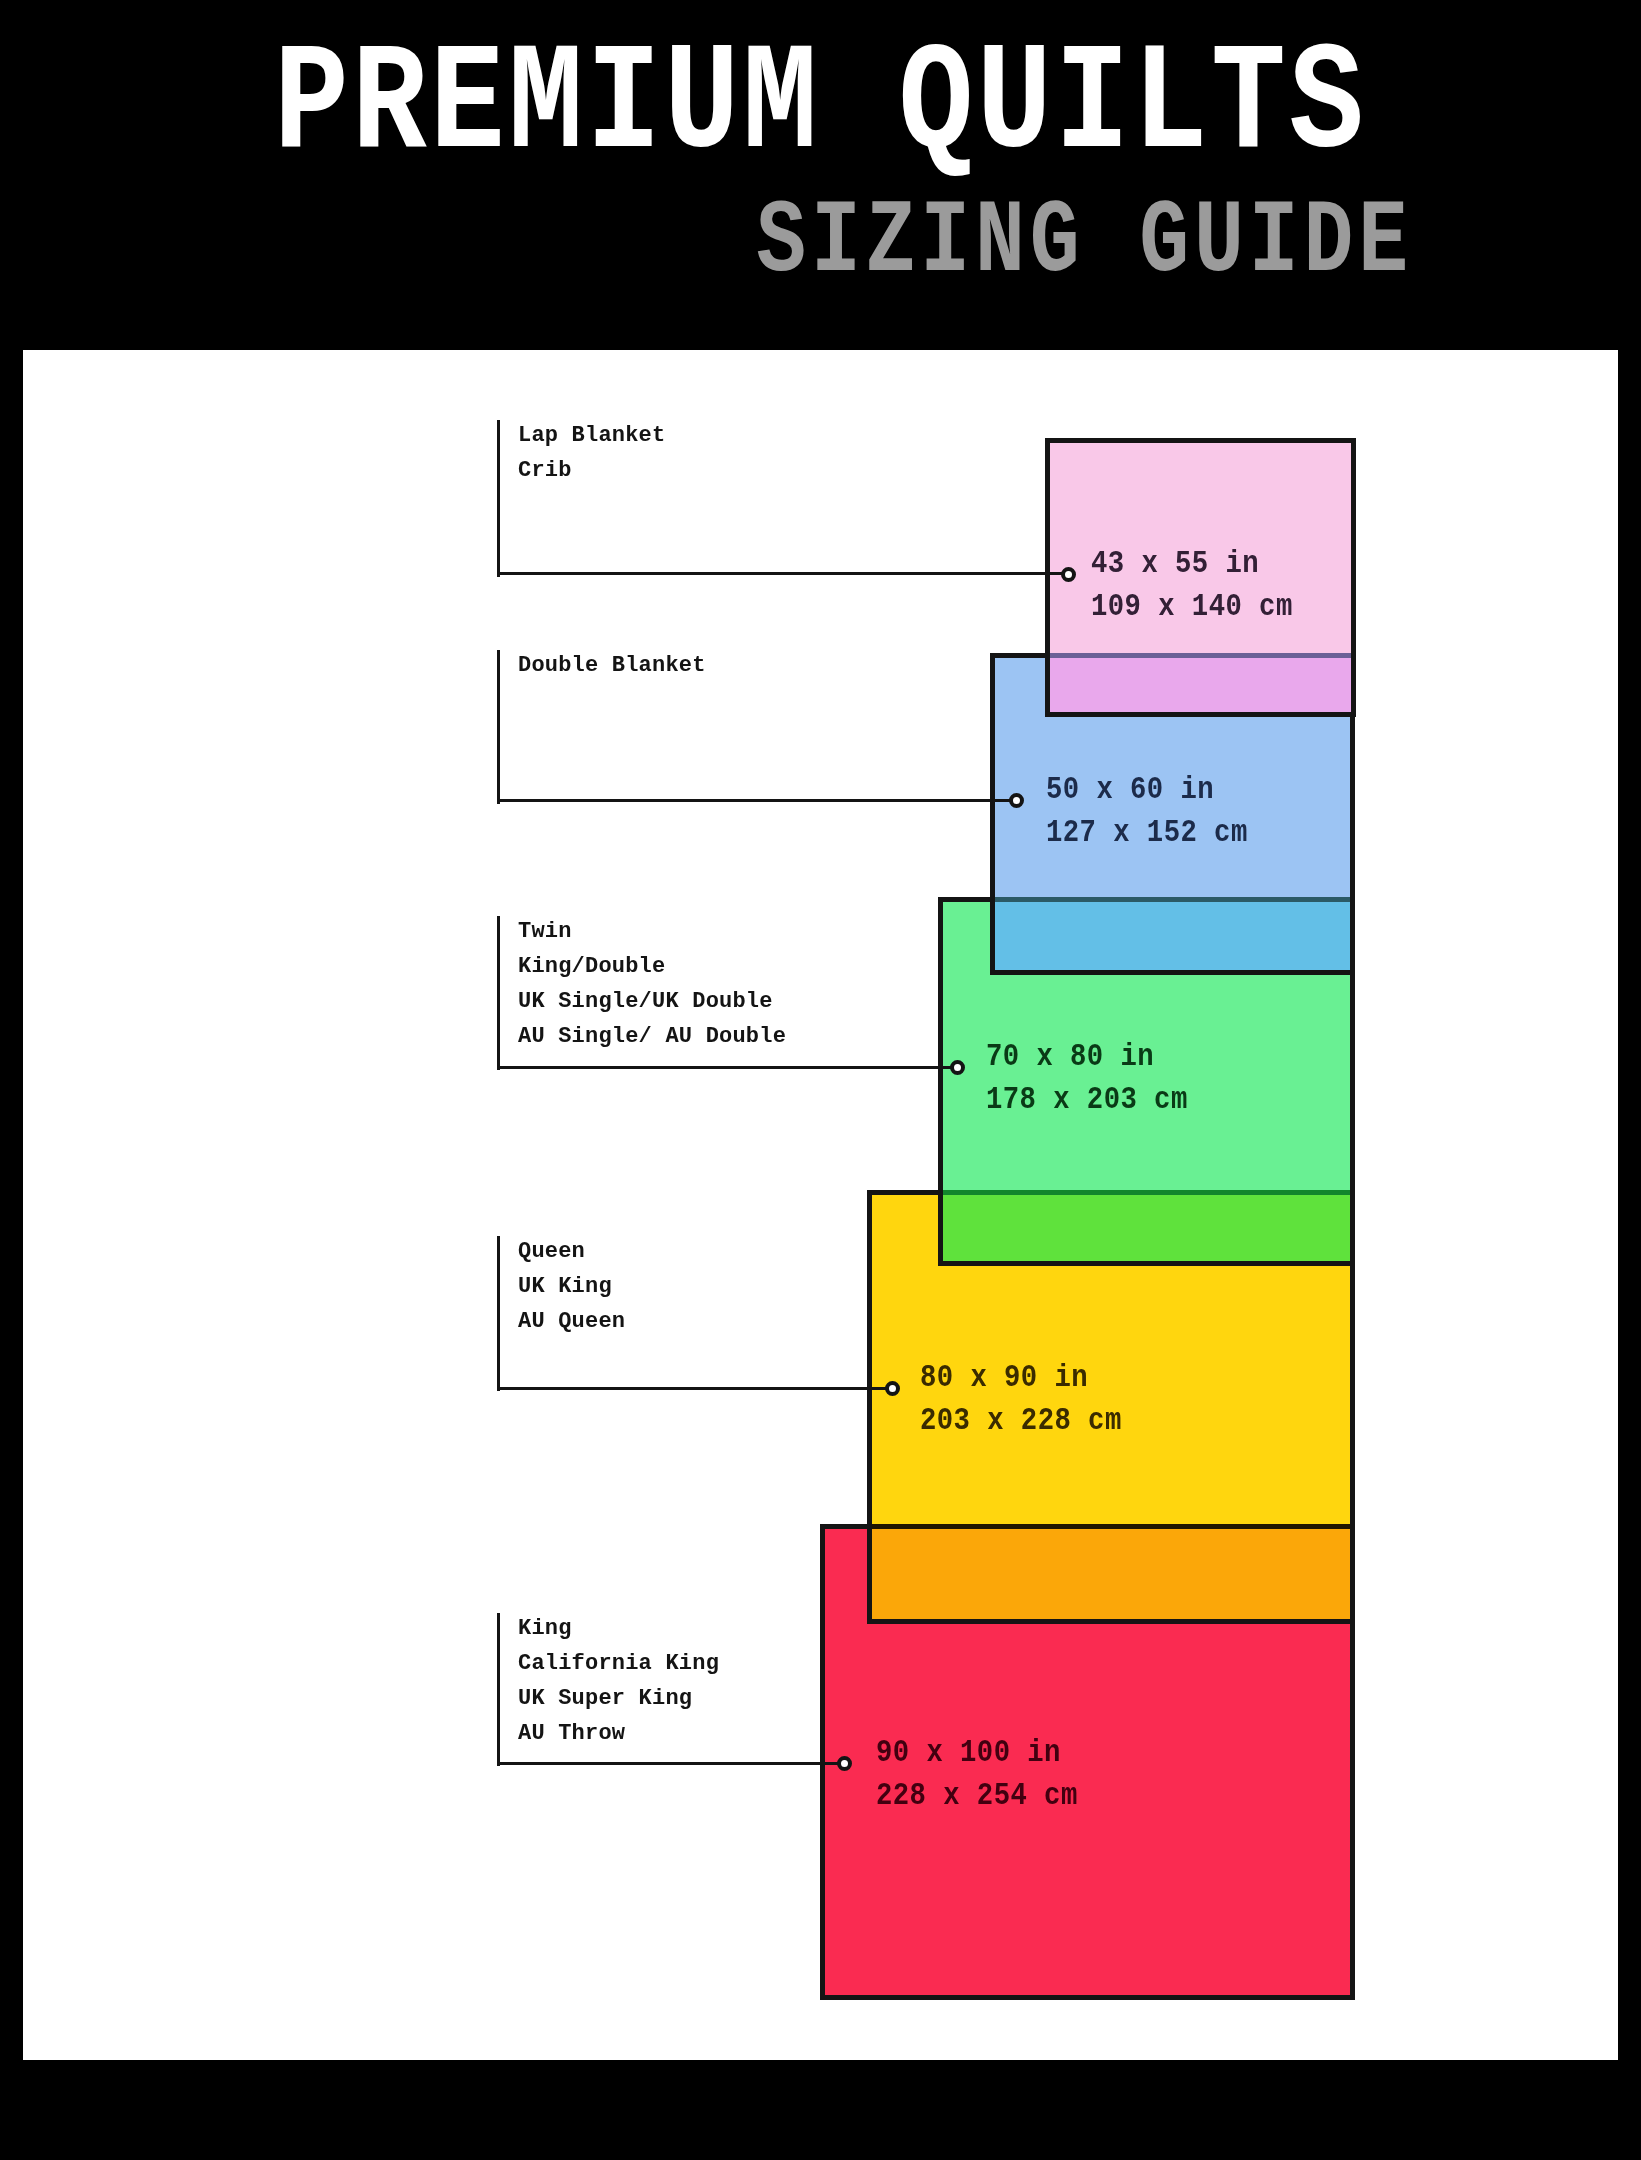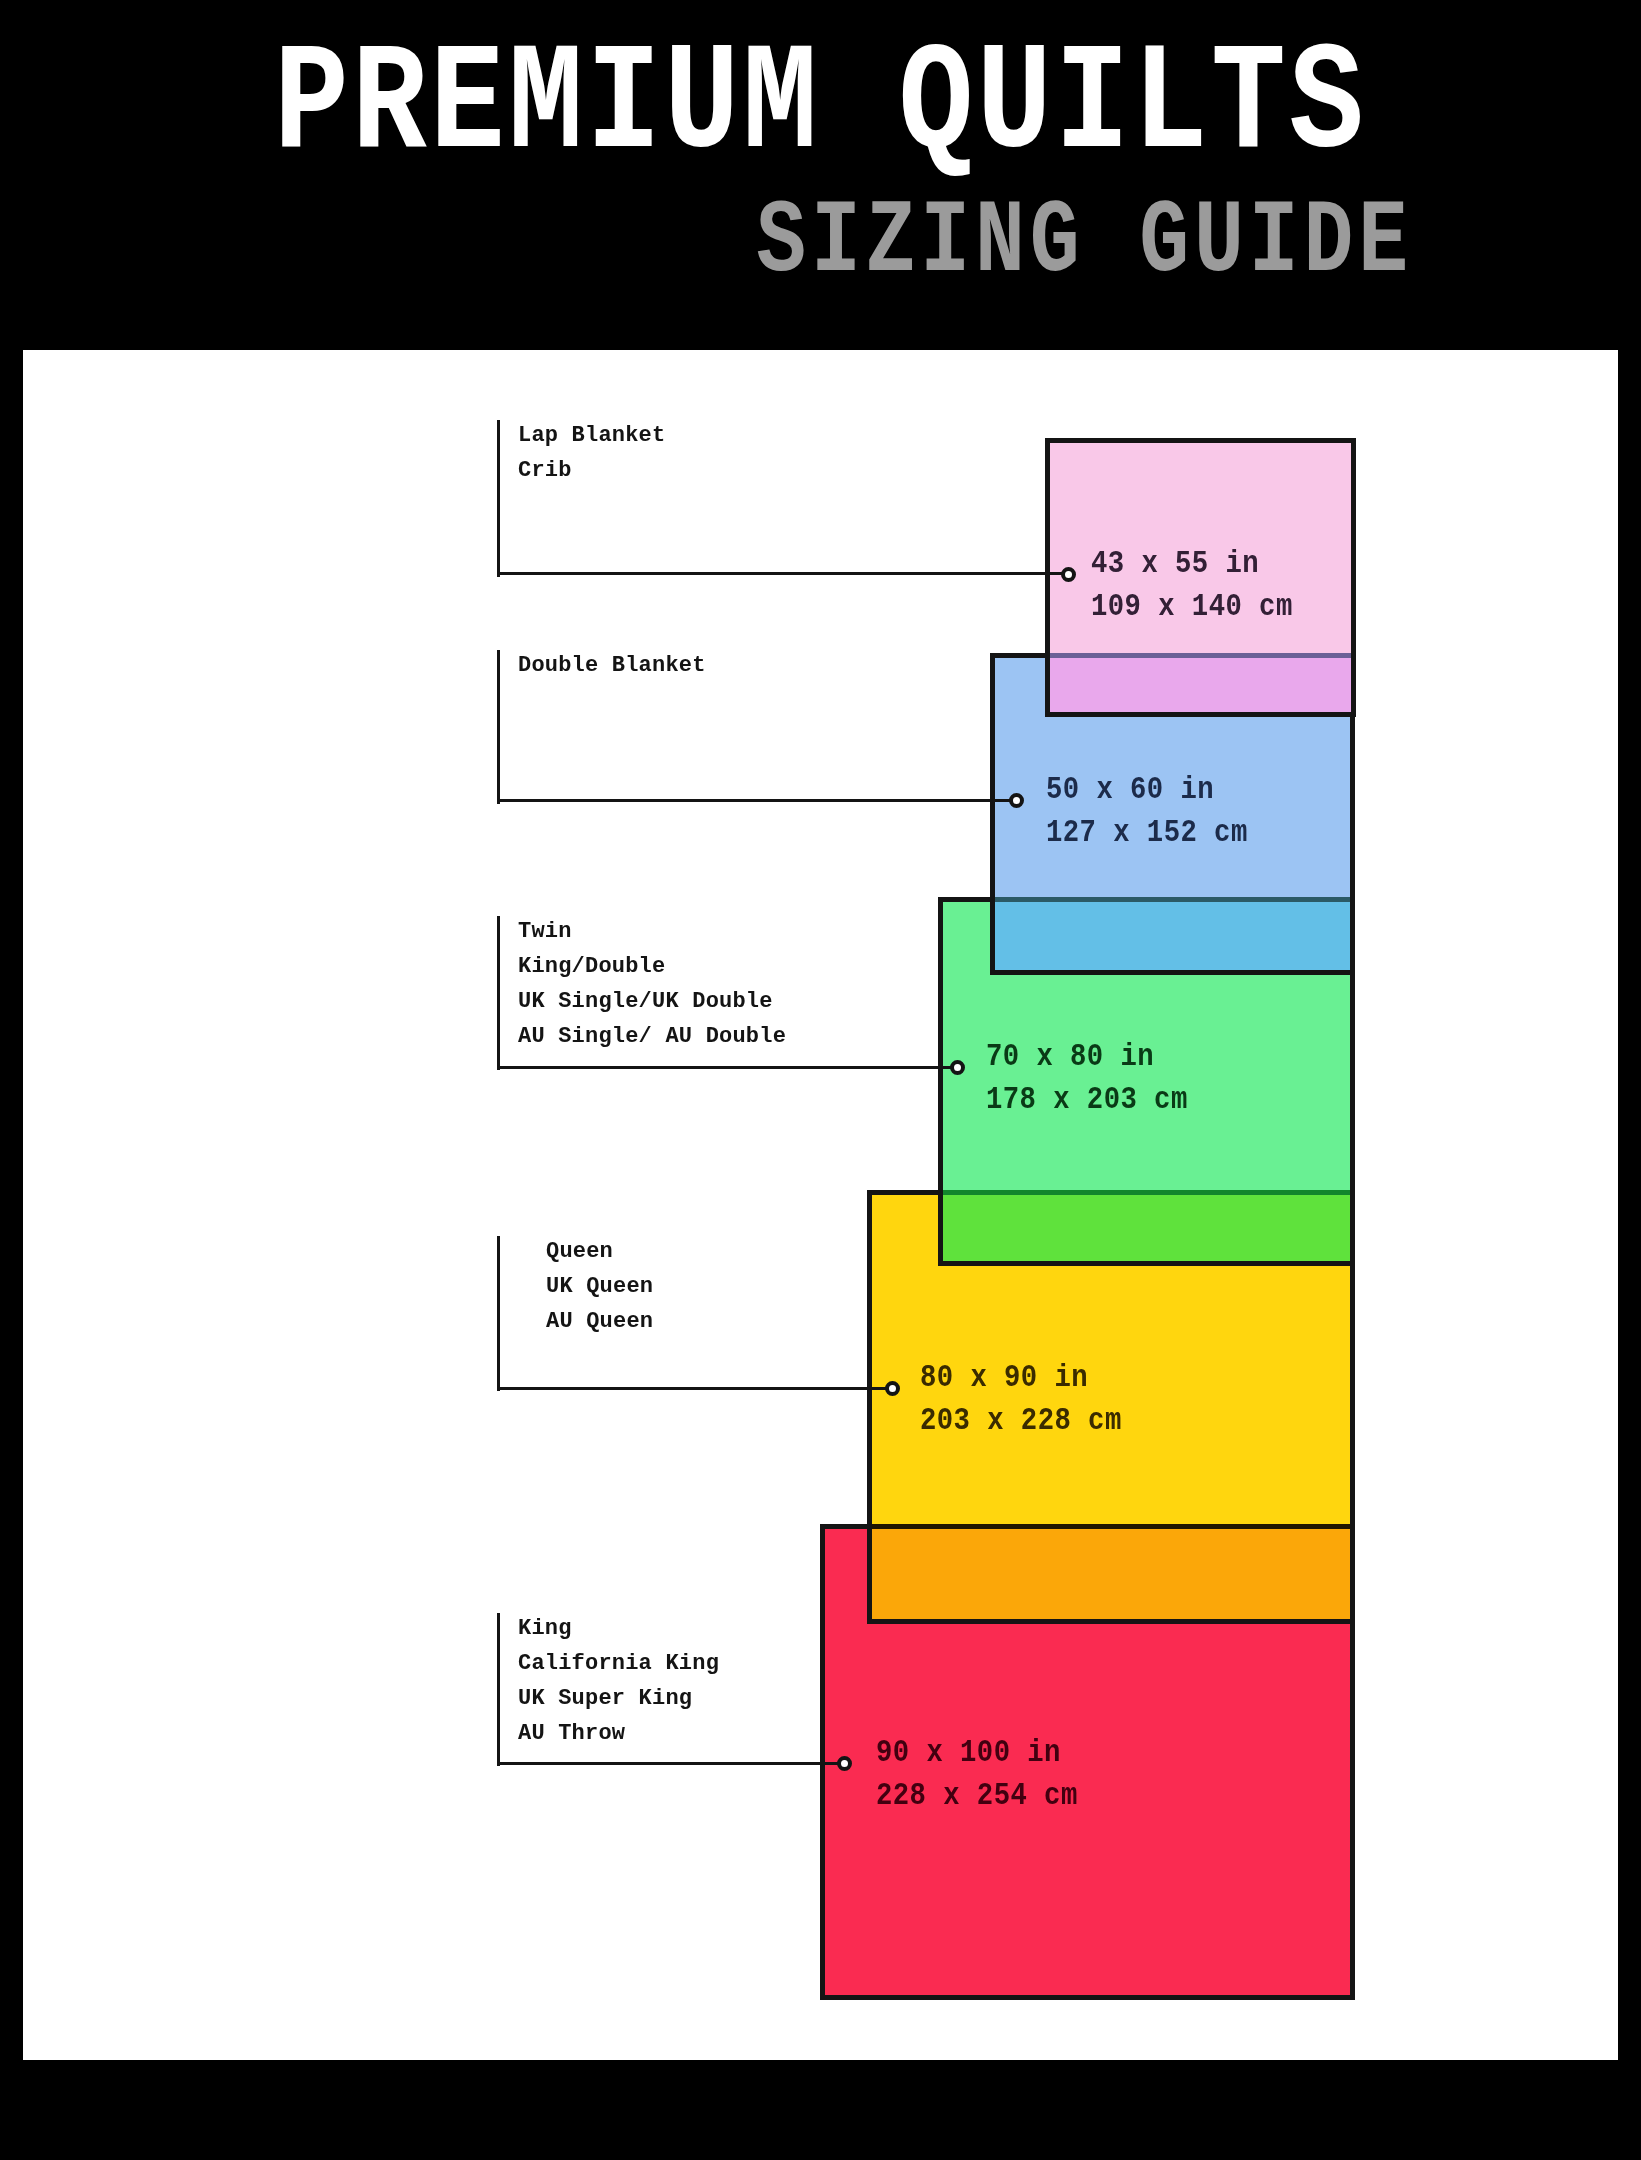--- a/index.html
+++ b/index.html
@@ -51,21 +51,21 @@
   .g3 .band{top:288px;height:71px;}
   .g3 .labels{left:518px;top:914px;}
   .g3 .tick{left:497px;top:916px;height:154px;}
   .g3 .connector{left:497px;top:1066px;width:461px;}
   .g3 .dot{left:950px;top:1060px;}
   .g3 .dims{left:986px;top:1035px;}
 
   
   .g4 .rect{left:867px;top:1190px;width:488px;height:434px;z-index:2;}
   .g4 .band{top:329px;height:95px;}
-  .g4 .labels{left:546px;top:1234px;}
+  .g4 .labels{left:518px;top:1234px;}
   .g4 .tick{left:497px;top:1236px;height:155px;}
   .g4 .connector{left:497px;top:1387px;width:396px;}
   .g4 .dot{left:885px;top:1381px;}
   .g4 .dims{left:920px;top:1356px;}
 
   
   .g5 .rect{left:820px;top:1524px;width:535px;height:476px;z-index:1;}
   .g5 .labels{left:518px;top:1611px;}
   .g5 .tick{left:497px;top:1613px;height:153px;}
   .g5 .connector{left:497px;top:1762px;width:348px;}
@@ -137,21 +137,21 @@
       <div>178 x 203 cm</div>
     </div>
   </div>
 
   <div class="size-group g4">
     <div class="rect" style="background: rgb(255, 214, 14);">
       <div class="band" style="background: rgb(251, 167, 9); border-top-color: rgb(32, 22, 0);"></div>
     </div>
     <div class="labels">
       <div class="lbl">Queen</div>
-      <div class="lbl">UK Queen</div>
+      <div class="lbl">UK King</div>
       <div class="lbl">AU Queen</div>
     </div>
     <div class="tick"></div>
     <div class="connector"></div>
     <div class="dot"></div>
     <div class="dims" style="color: rgb(58, 43, 0);">
       <div>80 x 90 in</div>
       <div>203 x 228 cm</div>
     </div>
   </div>

